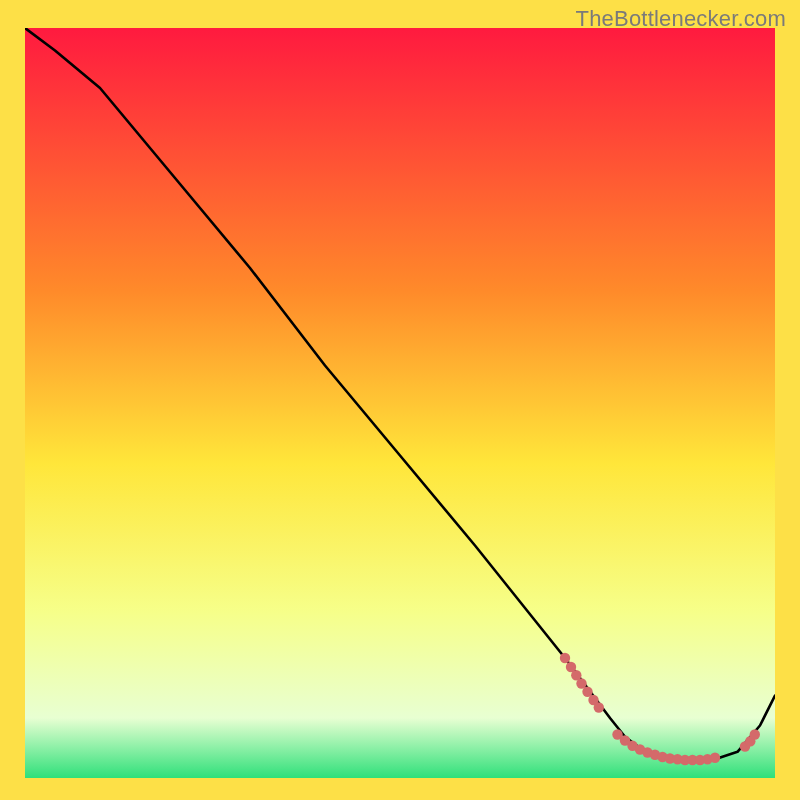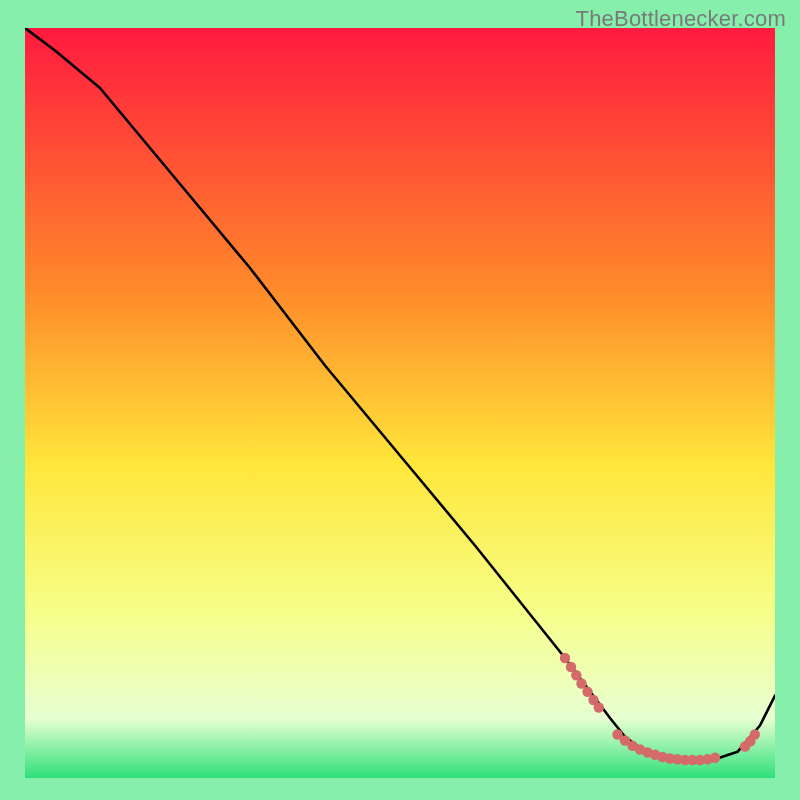--- a/index.html
+++ b/index.html
@@ -1,21 +1,21 @@
 <!DOCTYPE html>
 <html><head>
 <meta charset="utf-8">
 <style>
   * { margin: 0; padding: 0; box-sizing: border-box; }
   html, body { width: 800px; height: 800px; background: #000; overflow: hidden; }
   .frame {
     position: relative;
     width: 800px;
     height: 800px;
-    background: #86efac;
+    background: #fde047;
   }
   .watermark {
     position: absolute;
     top: 6px;
     right: 14px;
     color: #7a7a7a;
     font-family: Arial, Helvetica, sans-serif;
     font-size: 22px;
     font-weight: 500;
     letter-spacing: 0.2px;

